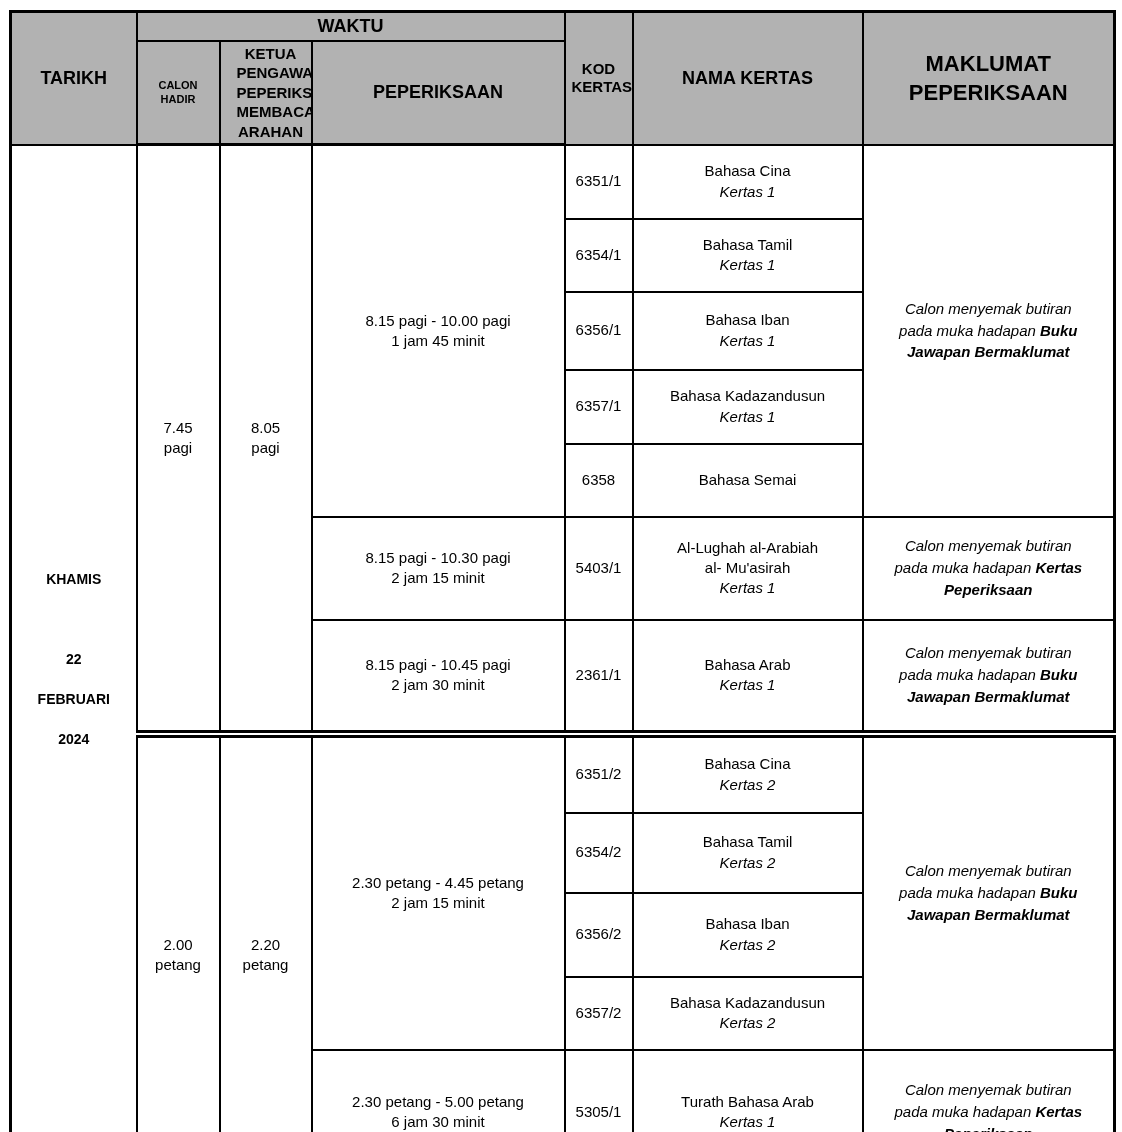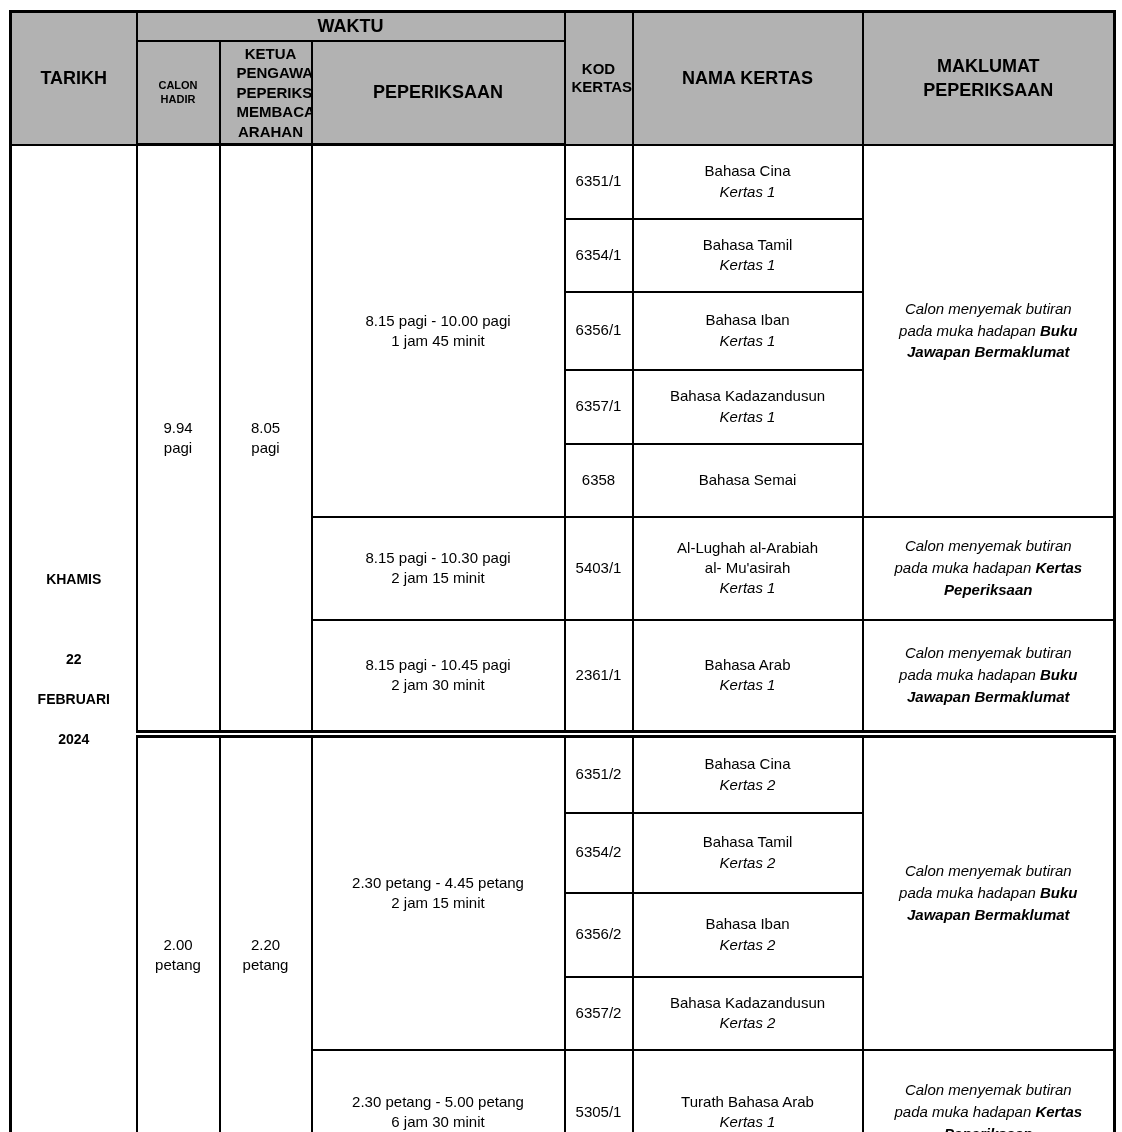--- a/index.html
+++ b/index.html
@@ -33,21 +33,21 @@
     background:var(--header-bg);
     font-weight:bold;
   }
   thead tr:last-child th{border-bottom:3px solid var(--border-color);}
   .pre{white-space:pre-line;}
   
   .th-big{font-size:18px;line-height:1.25;}
   .th-kod{font-size:15px;line-height:1.25;}
   .th-calon{font-size:11px;line-height:1.3;}
   .th-ketua{font-size:15px;line-height:1.3;padding-left:16px;}
-  .th-mak{font-size:18px;line-height:1.35;}
+  .th-mak{font-size:22px;line-height:1.35;}
   
   td{font-size:15px;line-height:1.35;}
   td.date-cell{font-weight:bold;font-size:14px;line-height:40px;}
   td.nama-cell .kertas{font-style:italic;}
   td.mak-cell{font-style:italic;line-height:1.45;}
   td.mak-cell b{font-weight:bold;}
   .mk-inner{max-width:188px;margin:9px auto;}
   
   tr.session-start > td{border-top:8px double var(--border-color);}
 </style>
@@ -86,21 +86,21 @@
       <th class="th-big">PEPERIKSAAN</th>
     </tr>
   </thead>
   <tbody>
     <tr style="height:74px">
       <td rowspan="12" class="date-cell pre">KHAMIS
 
 22
 FEBRUARI
 2024</td>
-      <td rowspan="7" class="pre">9.94
+      <td rowspan="7" class="pre">7.45
 pagi</td>
       <td rowspan="7" class="pre">8.05
 pagi</td>
       <td rowspan="5" class="pre">8.15 pagi - 10.00 pagi
 1 jam 45 minit</td>
       <td>6351/1</td>
       <td class="nama-cell">
         <div class="pre">Bahasa Cina</div>
         <div class="kertas">Kertas 1</div>
       </td>

